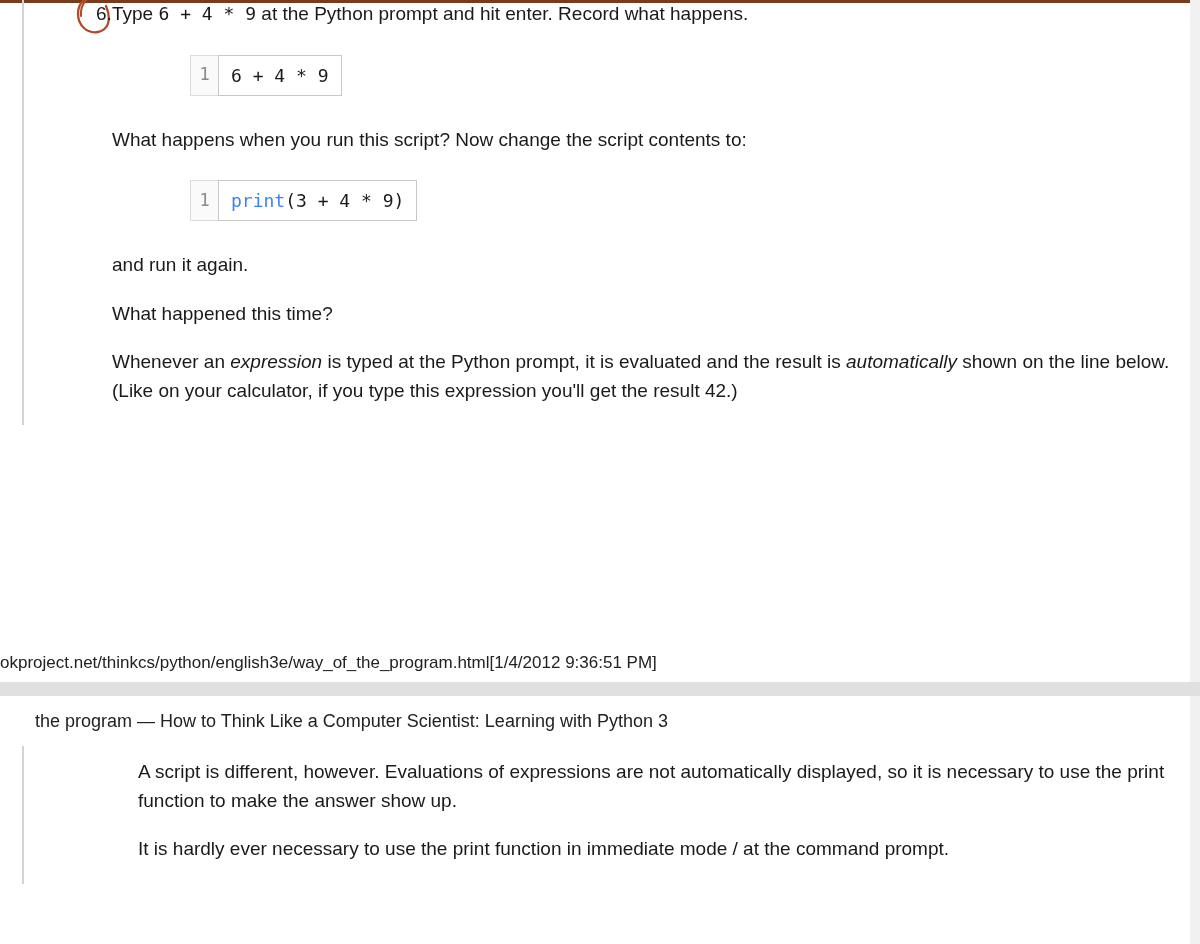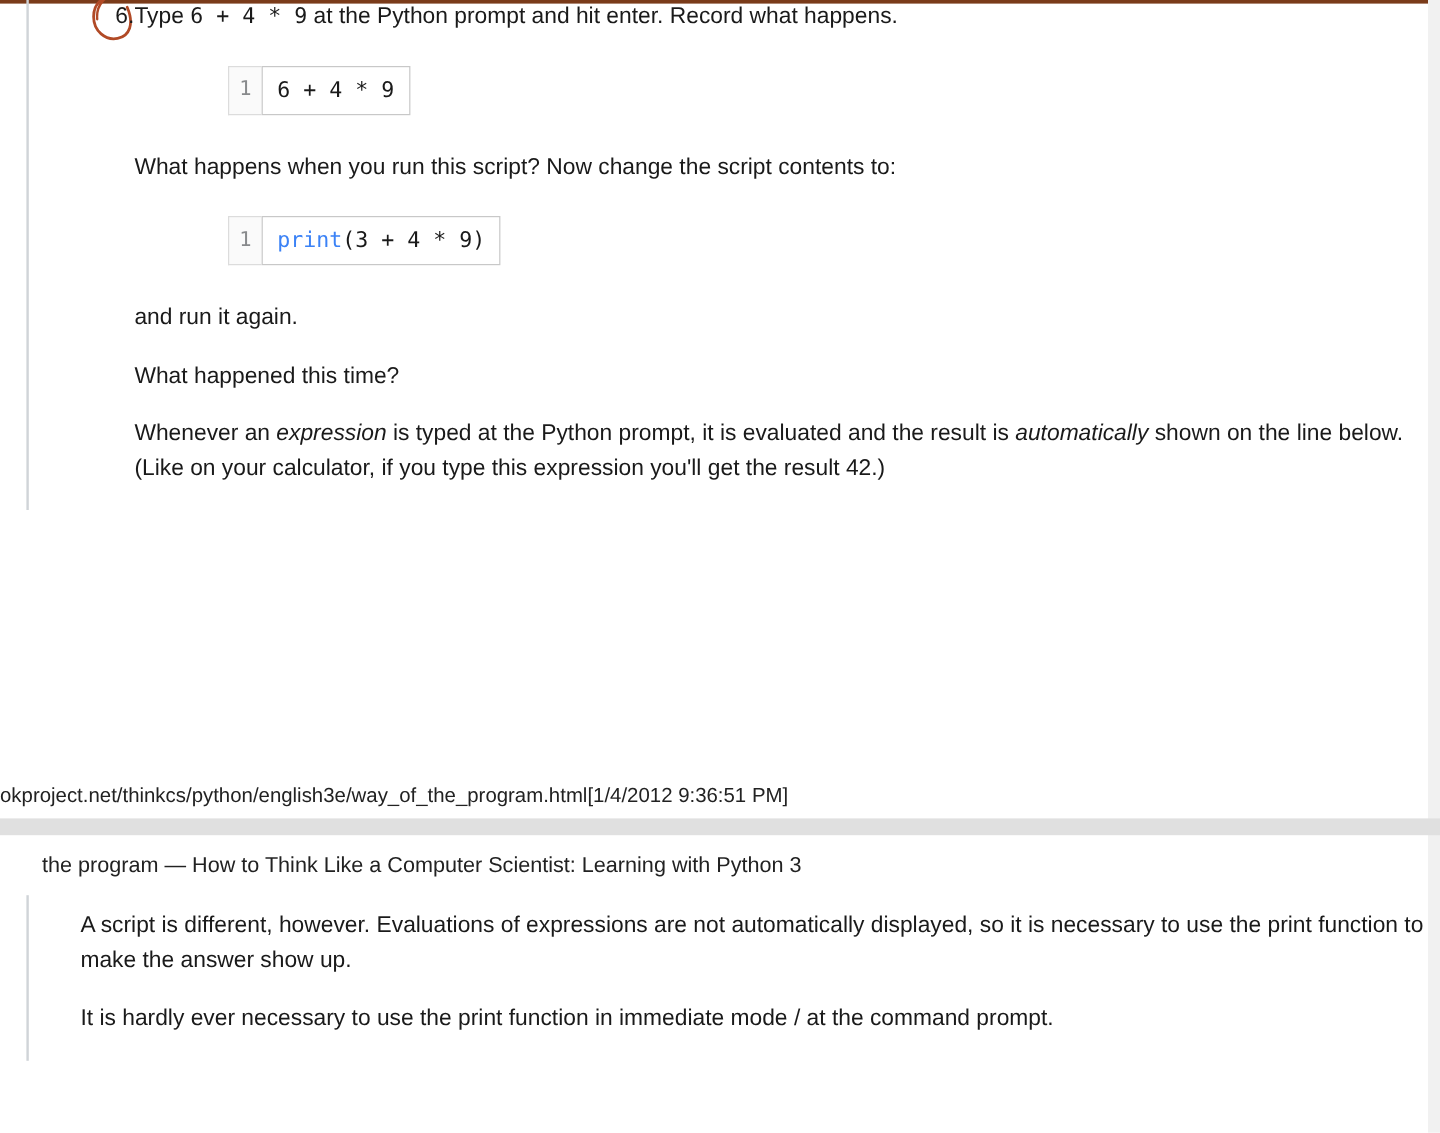--- a/index.html
+++ b/index.html
@@ -101,21 +101,21 @@
       color: #222;
       margin-left: 35px;
     }
     .content-block-2 {
       position: absolute;
       left: 22px;
       right: 12px;
       top: 746px;
       border-left: 2px solid #d0d4d8;
     }
-    .content-inner-2 { padding-left: 43px; padding-top: 12px; }
+    .content-inner-2 { padding-left: 88px; padding-top: 12px; margin-left: 26px; }
     .top-accent {
       position: absolute;
       left: 0; right: 0; top: 0;
       height: 3px;
       background: #7a3b1a;
     }
     .right-scroll {
       position: absolute;
       right: 0; top: 0; bottom: 0;
       width: 10px;

